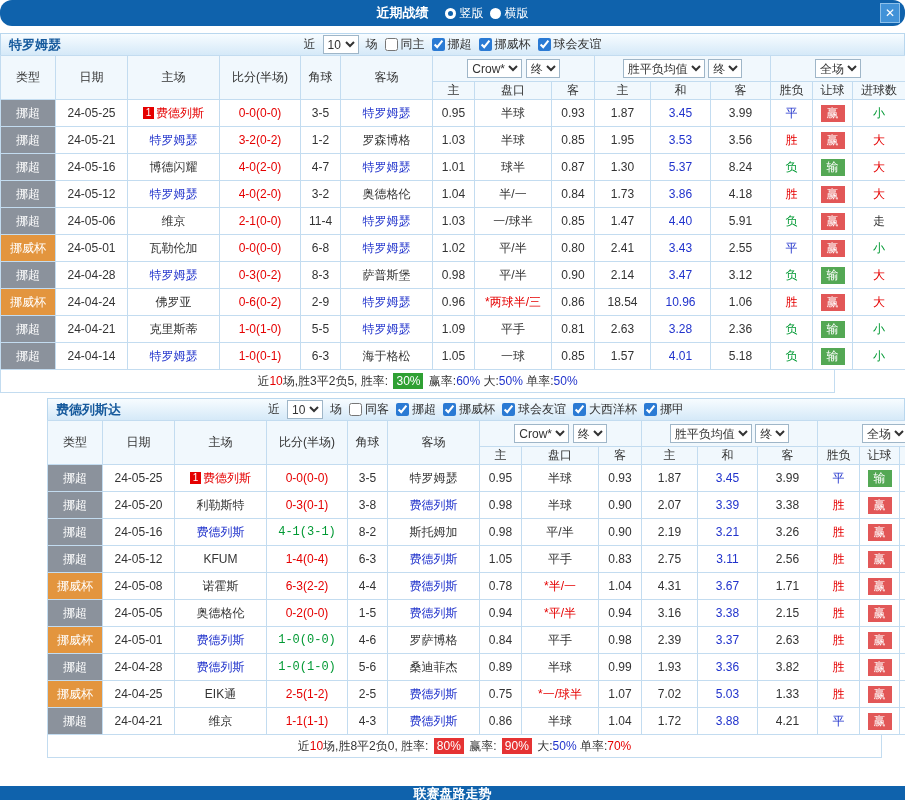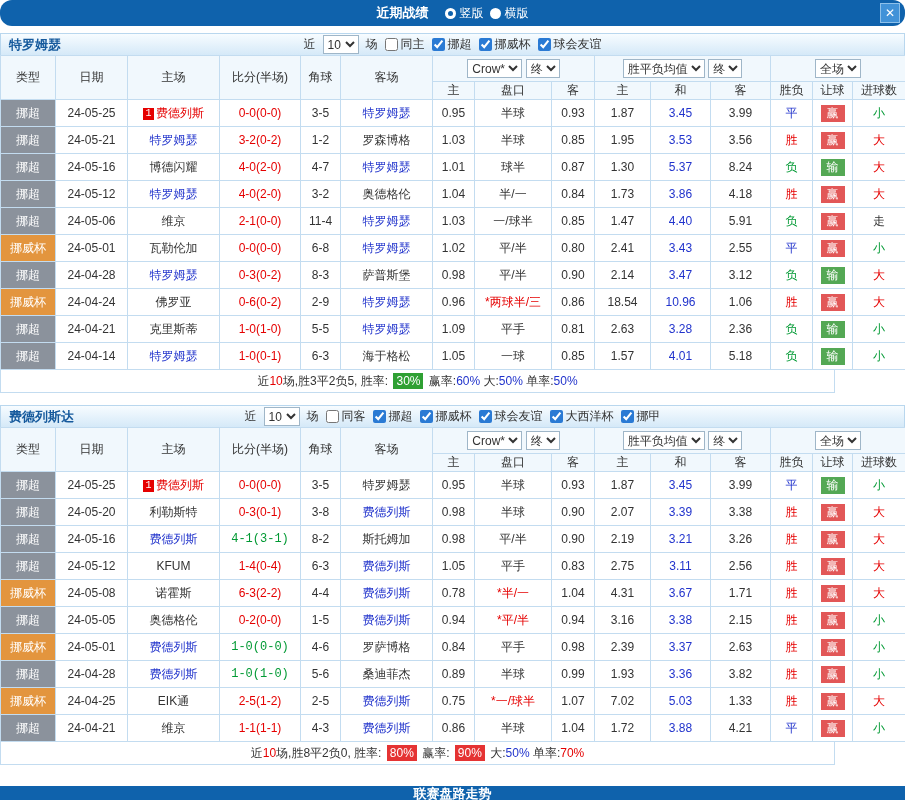--- a/index.html
+++ b/index.html
@@ -17,37 +17,37 @@
   .titlebar{height:26px;background:var(--bar-blue);color:#fff;display:flex;align-items:center;justify-content:center;position:relative;border-radius:12px;}
   .titlebar .ttl{font-weight:bold;font-size:13px;}
   .radio-group{display:flex;align-items:center;margin-left:16px;gap:6px;font-weight:normal;}
   .radio{display:flex;align-items:center;gap:4px;cursor:pointer;}
   .dot{width:11px;height:11px;border-radius:50%;background:#fff;position:relative;display:inline-block;}
   .dot.sel::after{content:"";position:absolute;left:3px;top:3px;width:5px;height:5px;border-radius:50%;background:var(--bar-blue);}
   .close-btn{position:absolute;right:5px;top:3px;width:20px;height:20px;background:#4192d8;border:1px solid #8dc0ea;color:#fff;font-weight:bold;text-align:center;line-height:18px;cursor:pointer;}
   .footer{position:absolute;bottom:0;left:0;right:0;height:14px;background:var(--bar-blue);color:#fff;font-weight:bold;text-align:center;line-height:16px;overflow:hidden;font-size:13px;}
   
   .section{margin-top:7px;border-radius:13px;}
-  .section + .section{margin-top:12px;}
+  .section + .section{margin-top:5px;padding-left:47px;}
   .sec-head{height:22px;background:linear-gradient(#f7fcff,#d5e9f8);border:1px solid #b9d7ee;border-bottom:none;position:relative;display:flex;align-items:center;}
   .team-name{position:absolute;left:8px;color:#15599c;font-weight:bold;font-size:13px;}
   .filters{margin:0 auto;display:flex;align-items:center;gap:7px;}
   .filters .ck{display:flex;align-items:center;gap:1px;cursor:pointer;}
   .filters input[type=checkbox]{width:13px;height:13px;margin:0 2px 0 0;accent-color:#2a7ad4;}
   select{font-size:12px;height:19px;border:1px solid #9fb6c8;background:#fff;color:#333;}
   
   table{border-collapse:collapse;table-layout:fixed;width:905px;}
   th,td{border:1px solid var(--grid);text-align:center;padding:0;overflow:hidden;white-space:nowrap;font-weight:normal;}
   thead tr.h1 th{height:26px;background:var(--head-bg);}
   thead tr.h2 th{height:17px;background:var(--head-bg);}
   tbody td{height:27px;}
   td.lg-super{background:var(--league-gray);color:#fff;}
   td.lg-cup{background:var(--cup-orange);color:#fff;}
   .tm{color:var(--team-blue);}
-  .cur{color:var(--win-red);font-family:Liberation Mono, monospace;}
+  .cur{color:var(--win-red);}
   .b1{display:inline-block;background:var(--win-red);color:#fff;font-style:normal;font-size:10px;width:11px;height:12px;line-height:12px;margin-right:2px;vertical-align:1px;}
   td.sc-red{color:var(--win-red);}
   td.sc-green{color:var(--loss-green);font-family:Liberation Mono, monospace;}
   td.pan-red{color:var(--win-red);}
   td.o-draw{color:var(--team-blue);}
   td.res-w{color:var(--win-red);} td.res-d{color:var(--team-blue);} td.res-l{color:var(--loss-green);}
   .hr{display:inline-block;min-width:16px;padding:1px 6px;color:#fff;line-height:15px;}
   .hr-w{background:var(--hr-win);} .hr-l{background:var(--hr-loss);}
   td.goal-big{color:var(--win-red);} td.goal-small{color:var(--loss-green);} td.goal-walk{color:#333;}
   .summary{border:1px solid var(--grid);border-top:none;height:23px;line-height:22px;text-align:center;width:835px;}

